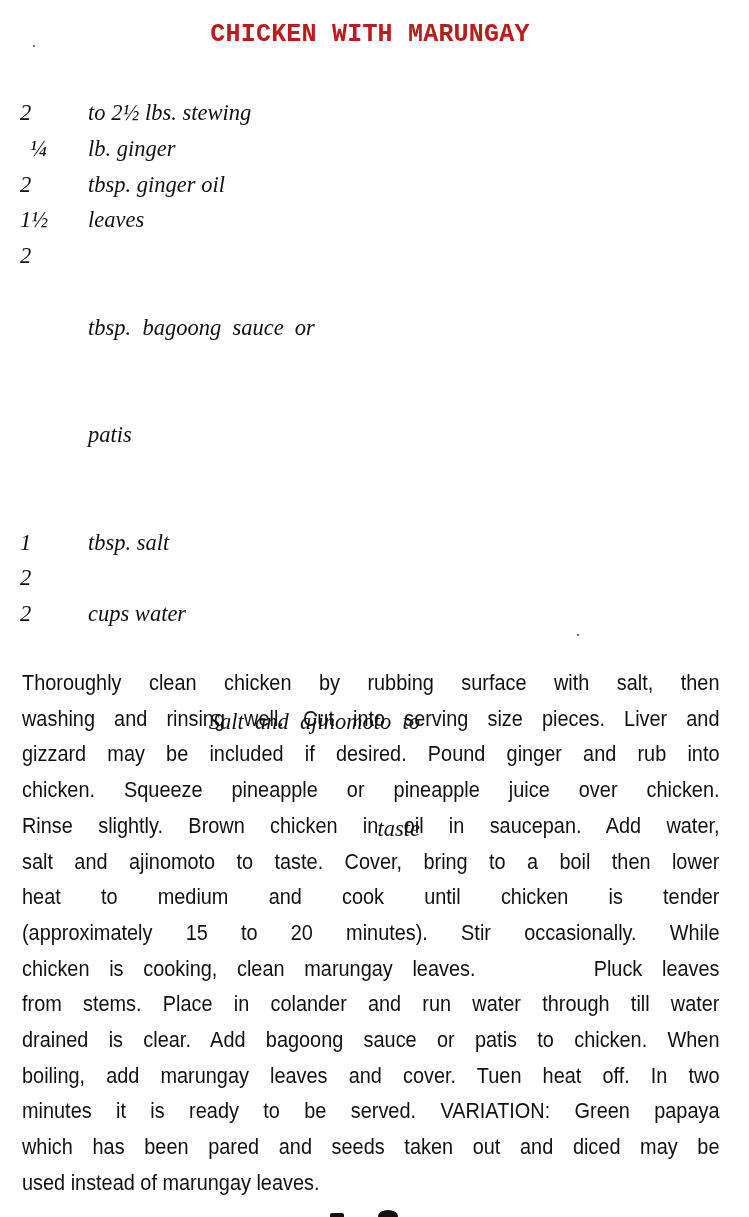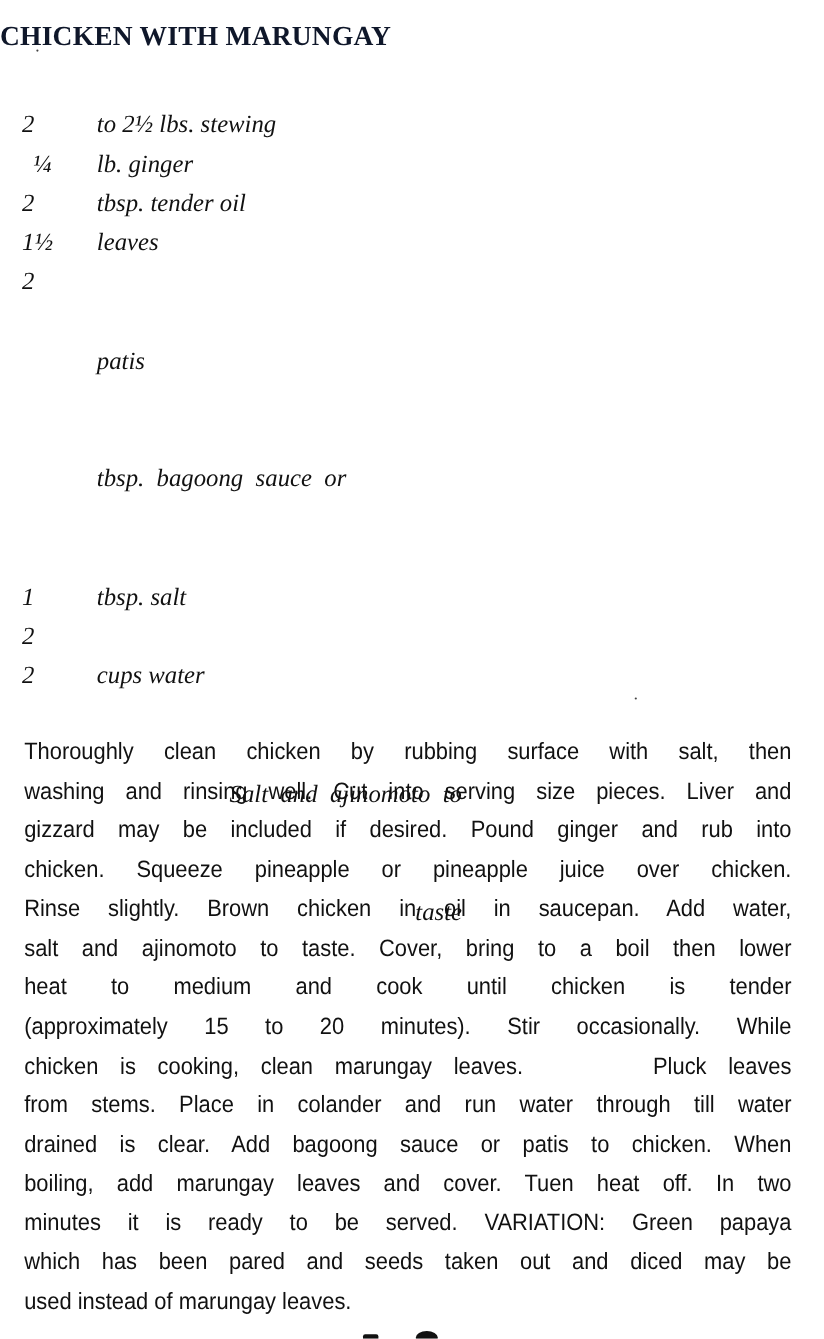--- a/index.html
+++ b/index.html
@@ -12,26 +12,26 @@
       height: 1217px;
       position: relative;
       overflow: hidden;
       color: #111111;
     }
     .title {
       position: absolute;
       top: 20px;
       left: 0;
       width: 740px;
-      text-align: left;
-      font-family: Liberation Serif, serif;
+      text-align: center;
+      font-family: Liberation Mono, monospace;
       font-weight: bold;
       font-size: 25px;
       letter-spacing: 0.2px;
-      color: #0f172a;
+      color: #b91c1c;
     }
     .dot {
       position: absolute;
       width: 2px;
       height: 2px;
       background: #444;
       border-radius: 1px;
     }
     .ingredients {
       position: absolute;
@@ -120,34 +120,34 @@
   </div>
   <div class="ing-row">
     <span class="ing-qty indent">¼</span>
     <span class="ing-text">
       <span class="line">lb. ginger</span>
     </span>
   </div>
   <div class="ing-row">
     <span class="ing-qty">2</span>
     <span class="ing-text">
-      <span class="line">tbsp. tender oil</span>
+      <span class="line">tbsp. ginger oil</span>
     </span>
   </div>
   <div class="ing-row">
     <span class="ing-qty">1½</span>
     <span class="ing-text">
       <span class="line">leaves</span>
     </span>
   </div>
   <div class="ing-row">
     <span class="ing-qty">2</span>
     <span class="ing-text" style="white-space:pre;">
+      <span class="line">tbsp.  bagoong  sauce  or</span>
       <span class="line">patis</span>
-      <span class="line">tbsp.  bagoong  sauce  or</span>
     </span>
   </div>
   <div class="ing-row">
     <span class="ing-qty">1</span>
     <span class="ing-text">
       <span class="line">tbsp. salt</span>
     </span>
   </div>
   <div class="ing-row">
     <span class="ing-qty">2</span>

